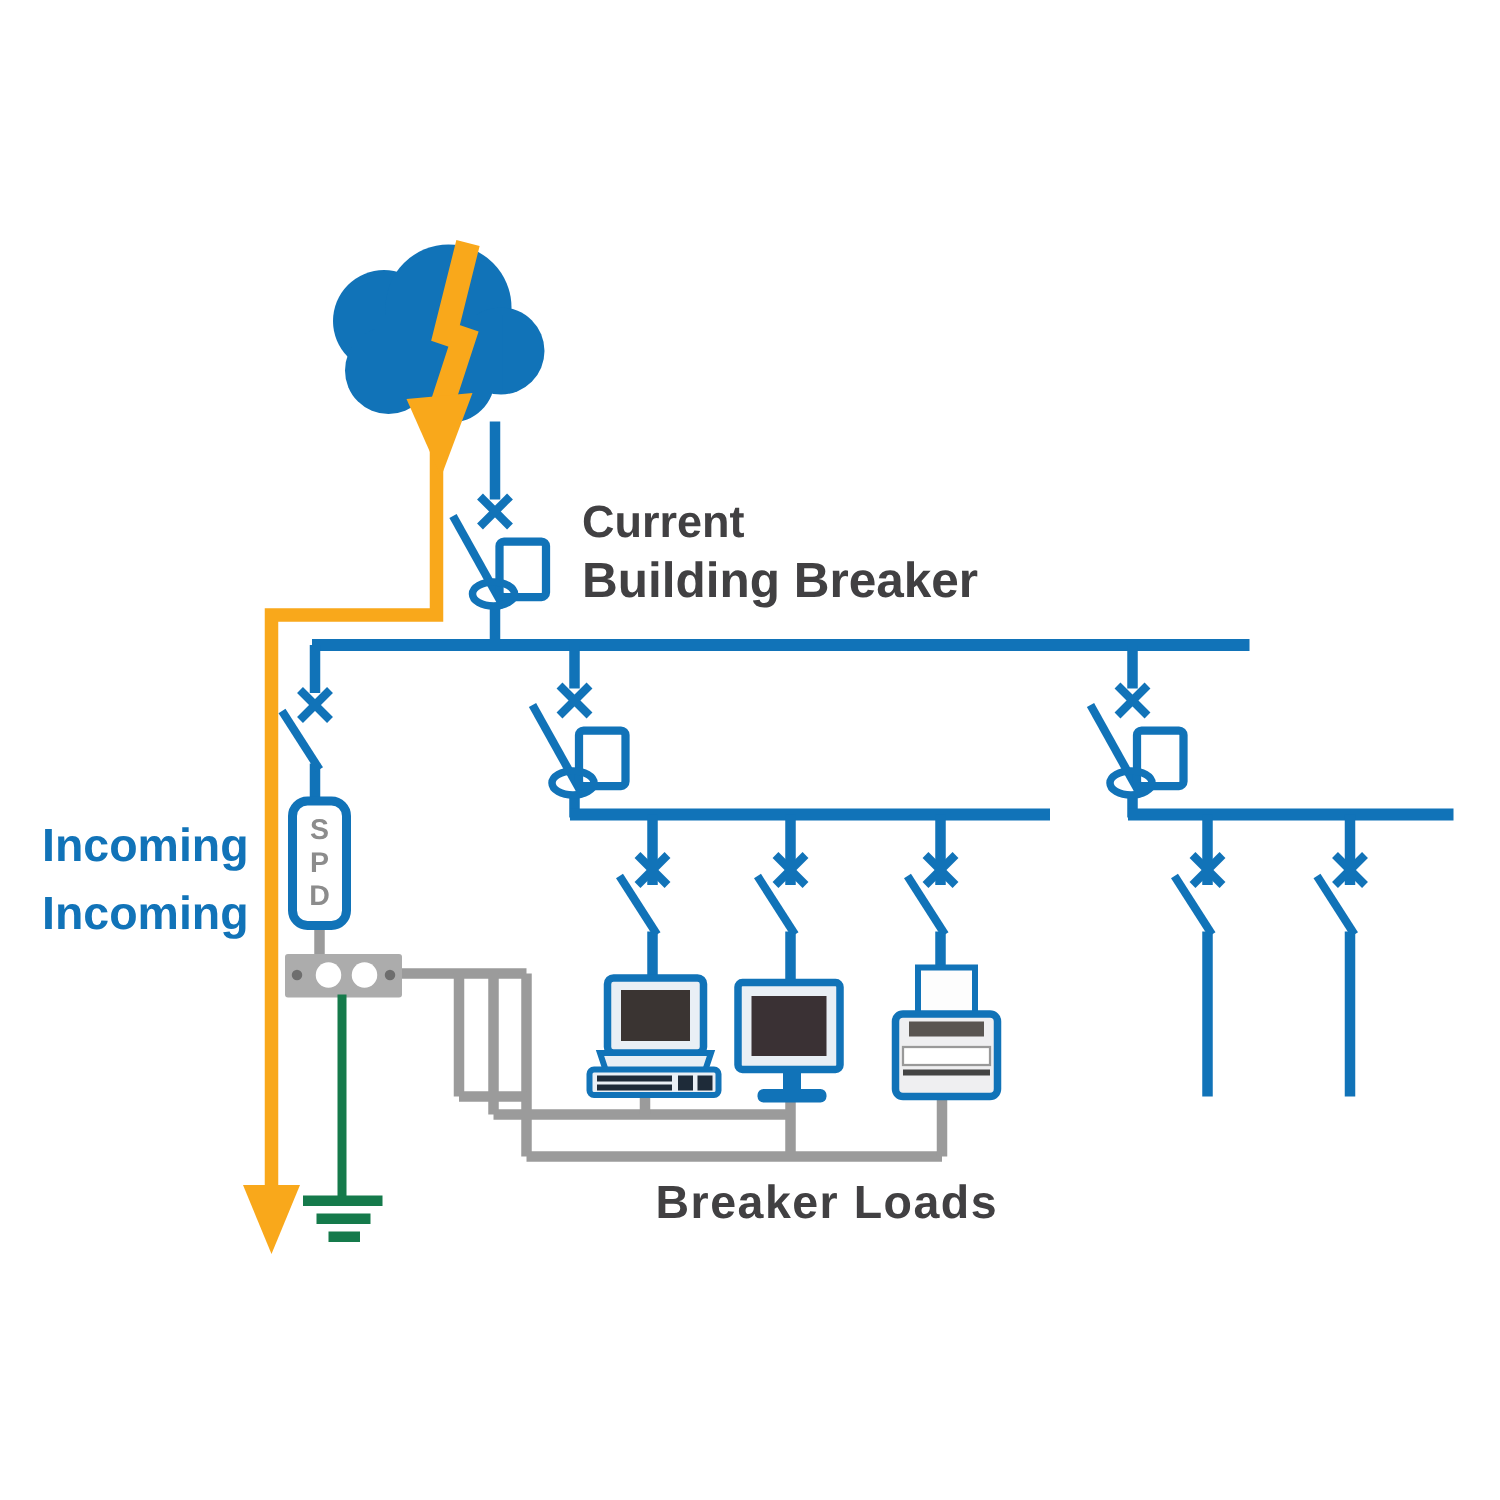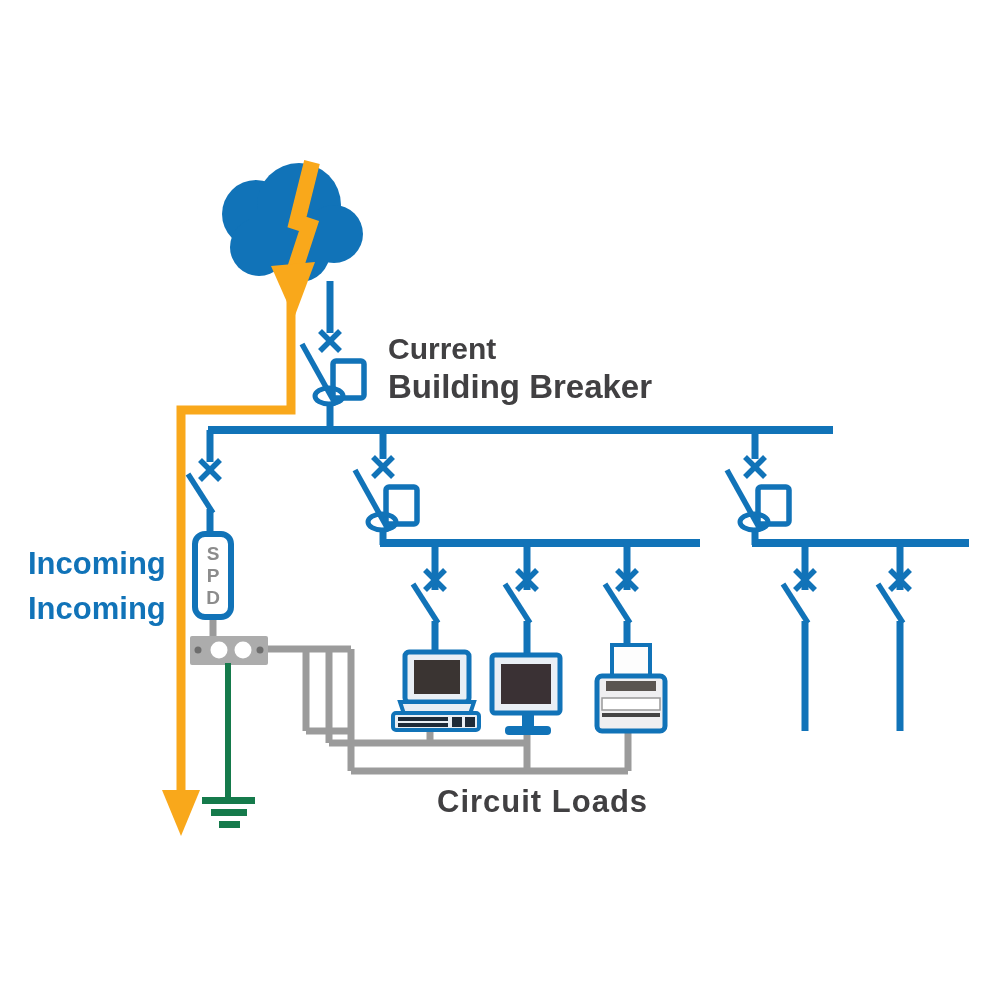--- a/index.html
+++ b/index.html
@@ -177,15 +177,15 @@
   <div id="incoming-label" class="label label-dark">
     <div class="l1">Current</div>
     <div class="l2">Building Breaker</div>
   </div>
 
   <div id="lightning-label" class="label label-blue">
     <div>Incoming</div>
     <div>Incoming</div>
   </div>
 
-  <div id="building-loads-label" class="label label-dark">Circuit Loads</div>
+  <div id="building-loads-label" class="label label-dark">Breaker Loads</div>
 
 </div>
 
 </body></html>

